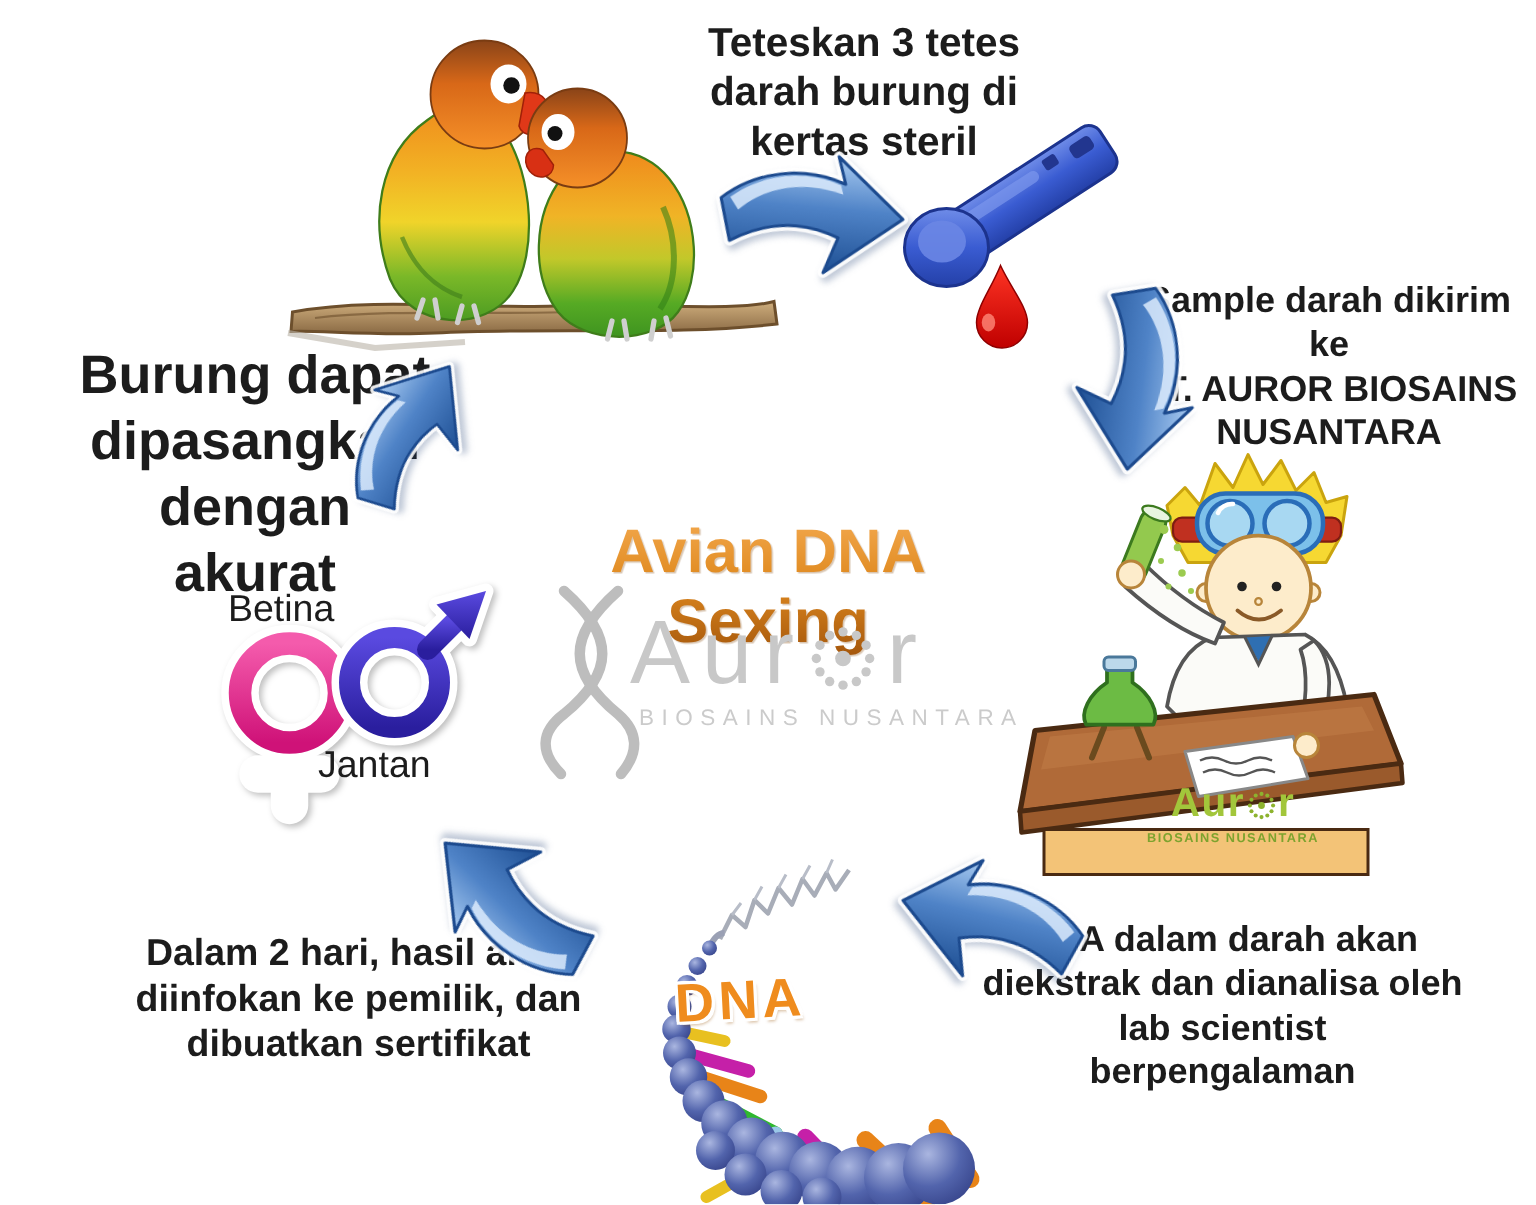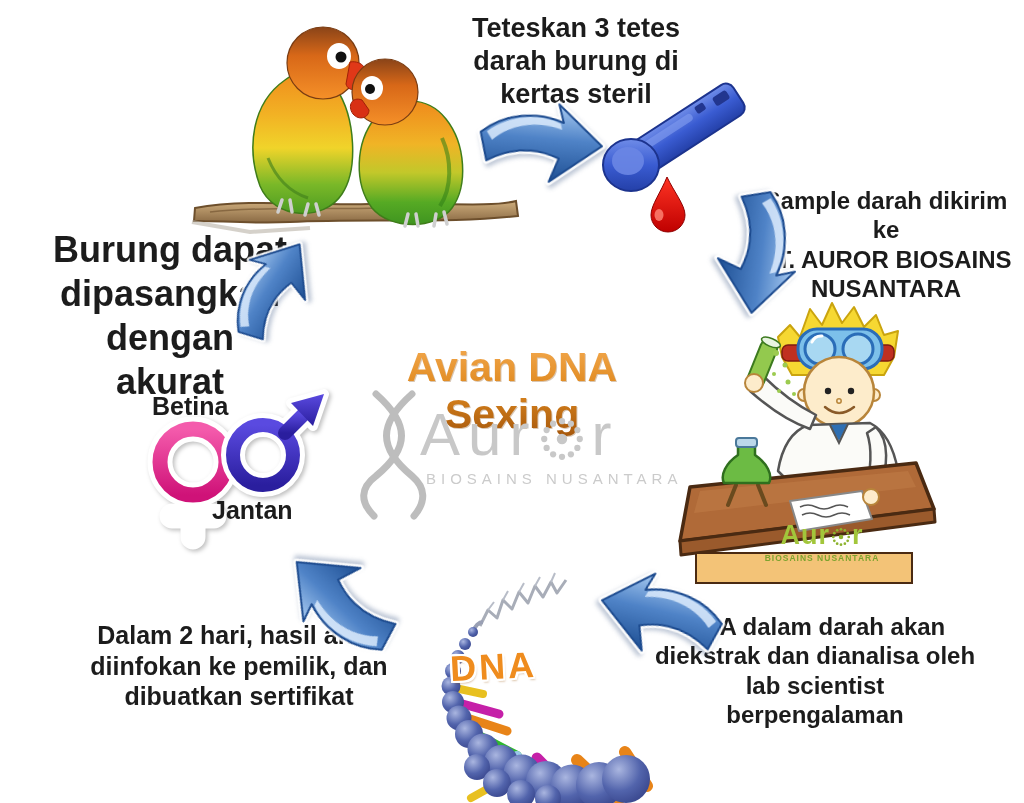--- a/index.html
+++ b/index.html
@@ -35,21 +35,21 @@
     position:absolute;left:420px;top:396px;height:76px;display:flex;align-items:center;
     font-size:60px;color:#c8c8c8;letter-spacing:8px;font-weight:400;
   }
   #watermark-text .dotted-o{margin:14px 6px 0 2px;color:#c8c8c8;}
   #watermark-sub{
     position:absolute;left:426px;top:470px;font-size:15px;letter-spacing:5px;
     color:#cbcbcb;font-weight:400;
   }
 
   
-  .sym-label{position:absolute;font-weight:bold;font-size:25px;color:#1c1c1c;}
+  .sym-label{position:absolute;font-weight:normal;font-size:25px;color:#1c1c1c;}
   #label-female{left:152px;top:392px;}
   #label-male{left:212px;top:496px;}
 
   
   #dna-label{
     position:absolute;left:450px;top:646px;font-size:36px;font-weight:bold;
     color:#ef8c1e;letter-spacing:3px;transform:rotate(-3deg);
     text-shadow:-2px -2px 0 #fff,2px -2px 0 #fff,-2px 2px 0 #fff,2px 2px 0 #fff,
                  0 -2px 0 #fff,0 2px 0 #fff,-2px 0 0 #fff,2px 0 0 #fff,2px 3px 2px rgba(150,80,0,.35);
   }

